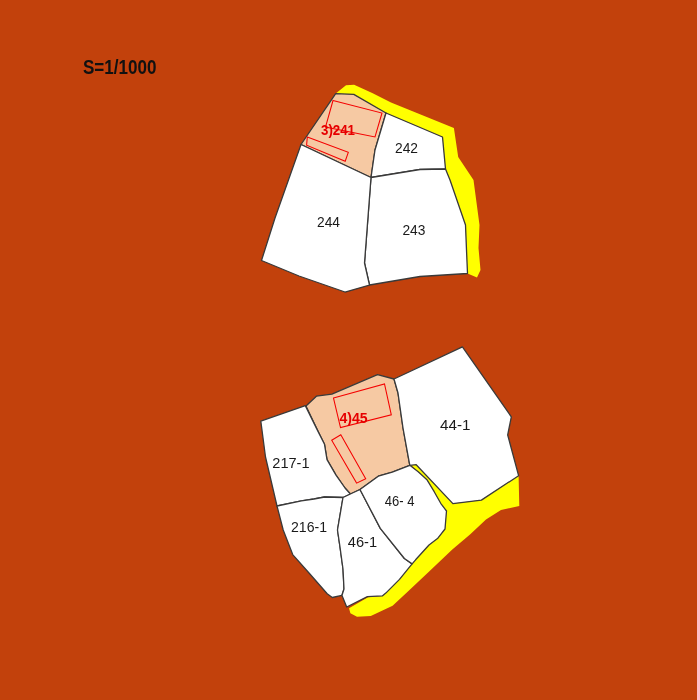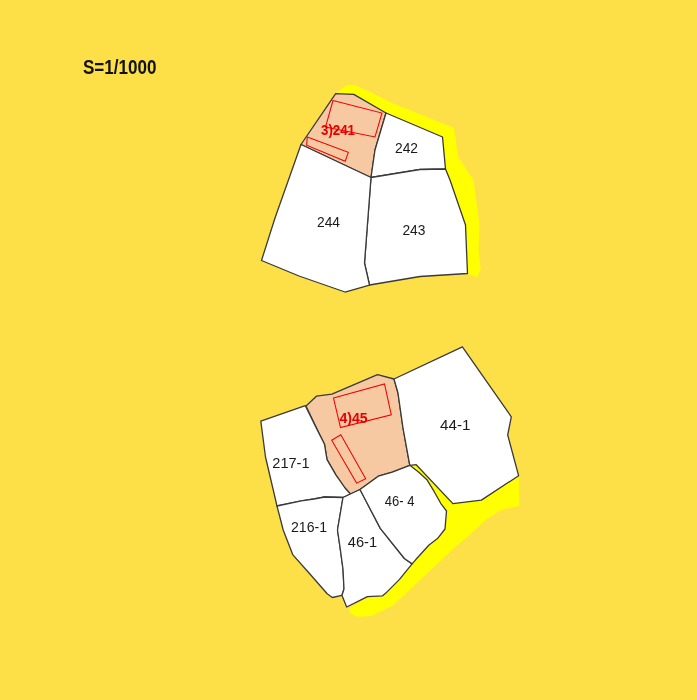--- a/index.html
+++ b/index.html
@@ -1,16 +1,16 @@
 <!DOCTYPE html>
 <html><head>
 <meta charset="utf-8">
 <style>
   html,body{margin:0;padding:0;background:#ffffff;}
-  .page{position:relative;width:697px;height:700px;background:#fde047;overflow:hidden;
+  .page{position:relative;width:697px;height:700px;background:#c2410c;overflow:hidden;
         font-family:"Liberation Sans", sans-serif;}
   svg{display:block;}
   text{font-family:"Liberation Sans", sans-serif;}
 </style>
 </head>
 <body>
 
 <div class="page">
 <svg width="697" height="700" viewBox="0 0 697 700">
 

